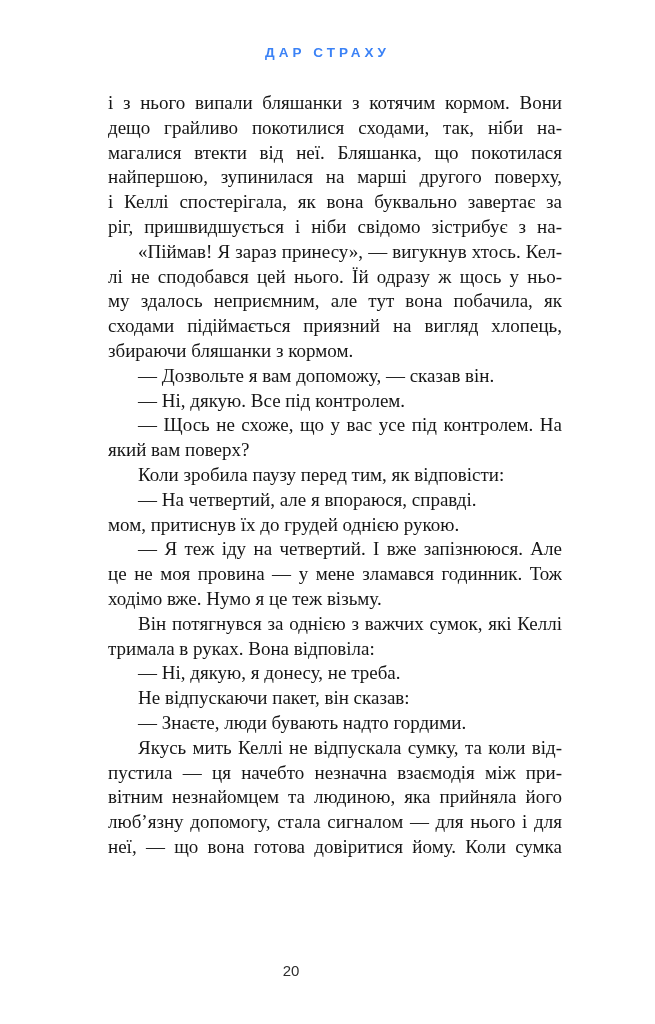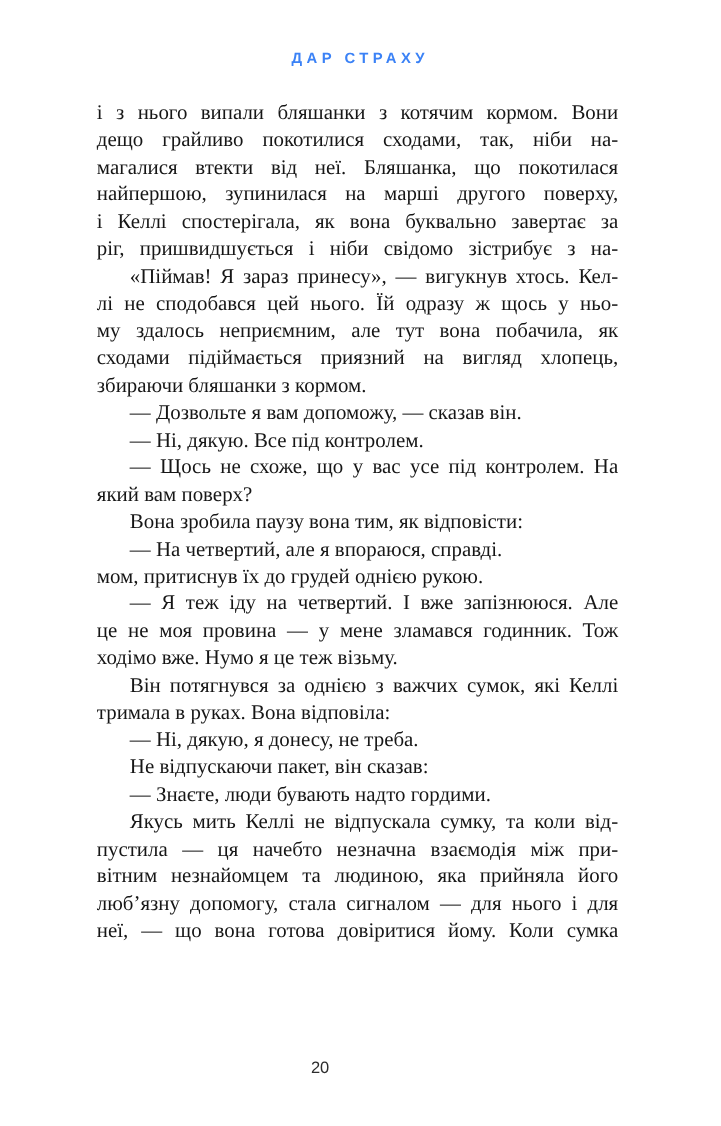--- a/index.html
+++ b/index.html
@@ -36,20 +36,21 @@
     top: 91px;
     left: 88px;
     width: 474px;
     font-size: 19px;
     line-height: 24.8px;
     color: #161616;
   }
   .line {
     white-space: normal;
     text-align: left;
+    margin-left: 20px;
   }
   .line.justify {
     text-align: justify;
     text-align-last: justify;
   }
   .line.indent {
     padding-left: 30px;
   }
   .page-number {
     position: absolute;
@@ -77,21 +78,21 @@
       <div class="line justify">ріг, пришвидшується і ніби свідомо зістрибує з на-</div>
       <div class="line indent justify">«Піймав! Я зараз принесу», — вигукнув хтось. Кел-</div>
       <div class="line justify">лі не сподобався цей нього. Їй одразу ж щось у ньо-</div>
       <div class="line justify">му здалось неприємним, але тут вона побачила, як</div>
       <div class="line justify">сходами підіймається приязний на вигляд хлопець,</div>
       <div class="line">збираючи бляшанки з кормом.</div>
       <div class="line indent">— Дозвольте я вам допоможу, — сказав він.</div>
       <div class="line indent">— Ні, дякую. Все під контролем.</div>
       <div class="line indent justify">— Щось не схоже, що у вас усе під контролем. На</div>
       <div class="line">який вам поверх?</div>
-      <div class="line indent">Вона зробила паузу вона тим, як відповісти:</div>
+      <div class="line indent">Коли зробила паузу перед тим, як відповісти:</div>
       <div class="line indent">— На четвертий, але я впораюся, справді.</div>
       <div class="line">мом, притиснув їх до грудей однією рукою.</div>
       <div class="line indent justify">— Я теж іду на четвертий. І вже запізнююся. Але</div>
       <div class="line justify">це не моя провина — у мене зламався годинник. Тож</div>
       <div class="line">ходімо вже. Нумо я це теж візьму.</div>
       <div class="line indent justify">Він потягнувся за однією з важчих сумок, які Келлі</div>
       <div class="line">тримала в руках. Вона відповіла:</div>
       <div class="line indent">— Ні, дякую, я донесу, не треба.</div>
       <div class="line indent">Не відпускаючи пакет, він сказав:</div>
       <div class="line indent">— Знаєте, люди бувають надто гордими.</div>

